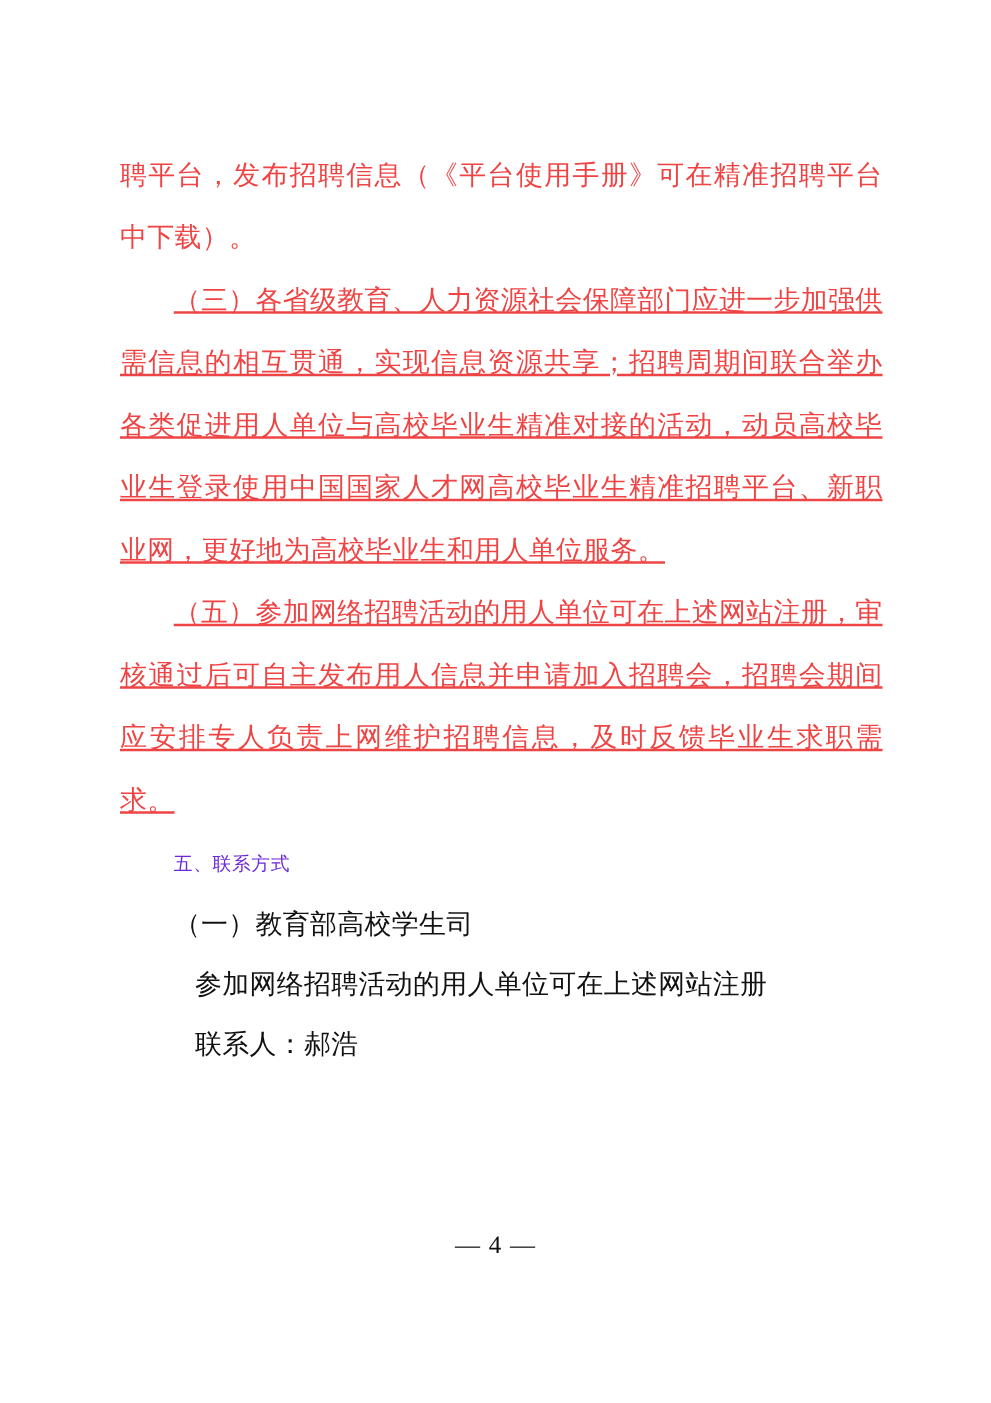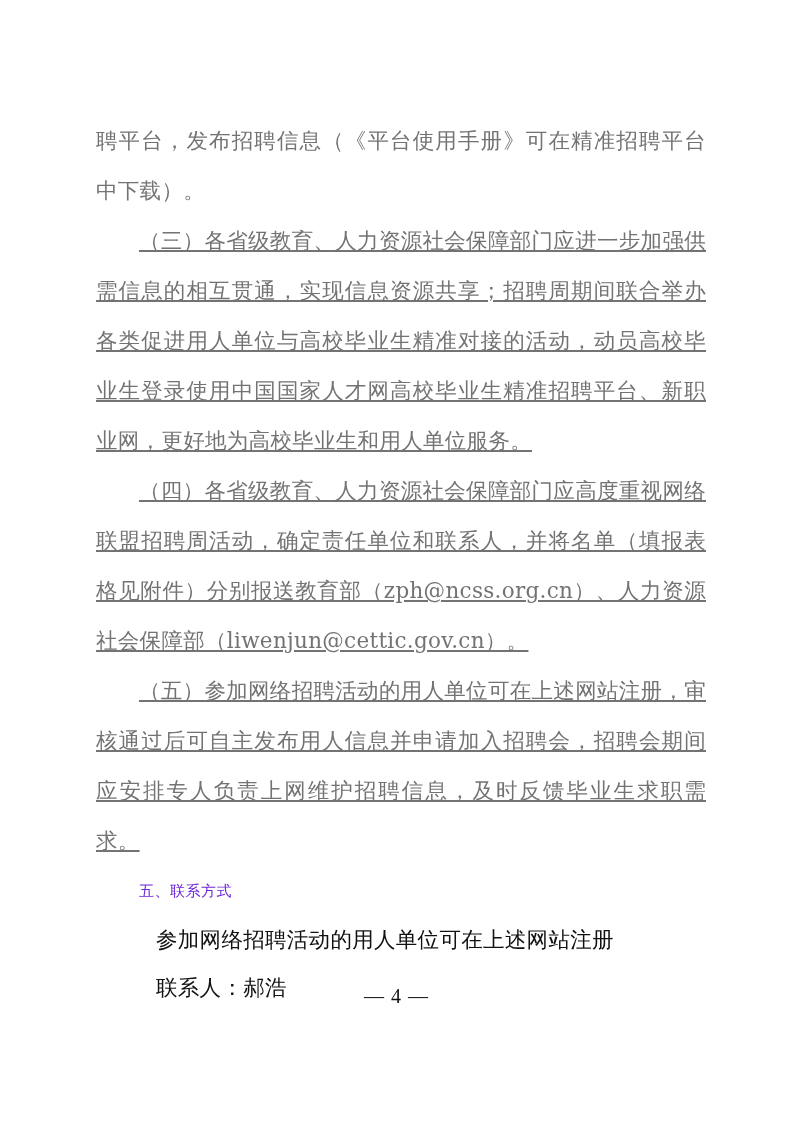--- a/index.html
+++ b/index.html
@@ -21,21 +21,21 @@
   .content {
     position: absolute;
     left: 96px;
     top: 116px;
     width: 610px;
   }
   .para {
     font-family: "DejaVu Serif", serif;
     font-size: 21.5px;
     line-height: 50px;
-    color: #737373;
+    color: #ef4444;
     text-align: justify;
     text-justify: inter-ideograph;
     margin: 0;
     letter-spacing: 0.3px;
   }
   .indent {
     text-indent: 43px;
     text-decoration: underline;
   }
   .heading {
@@ -76,26 +76,26 @@
 <body>
 
 <div class="page">
 
   <div class="content">
 
     <p class="para">聘平台，发布招聘信息（《平台使用手册》可在精准招聘平台中下载）。</p>
 
     <p class="para indent">（三）各省级教育、人力资源社会保障部门应进一步加强供需信息的相互贯通，实现信息资源共享；招聘周期间联合举办各类促进用人单位与高校毕业生精准对接的活动，动员高校毕业生登录使用中国国家人才网高校毕业生精准招聘平台、新职业网，更好地为高校毕业生和用人单位服务。</p>
 
-    <p class="para indent">（四）各省级教育、人力资源社会保障部门应高度重视网络联盟招聘周活动，确定责任单位和联系人，并将名单（填报表格见附件）分别报送教育部（zph@ncss.org.cn）、人力资源社会保障部（liwenjun@cettic.gov.cn）。</p>
 
     <p class="para indent">（五）参加网络招聘活动的用人单位可在上述网站注册，审核通过后可自主发布用人信息并申请加入招聘会，招聘会期间应安排专人负责上网维护招聘信息，及时反馈毕业生求职需求。</p>
 
     <h2 class="heading">五、联系方式</h2>
 
+    <p class="sub">（一）教育部高校学生司</p>
 
 
 
     <p class="sub sub-deep">参加网络招聘活动的用人单位可在上述网站注册</p>
 
     <p class="sub sub-deep">联系人：郝浩</p>
 
   </div>
 
   <div class="footer">— 4 —</div>

